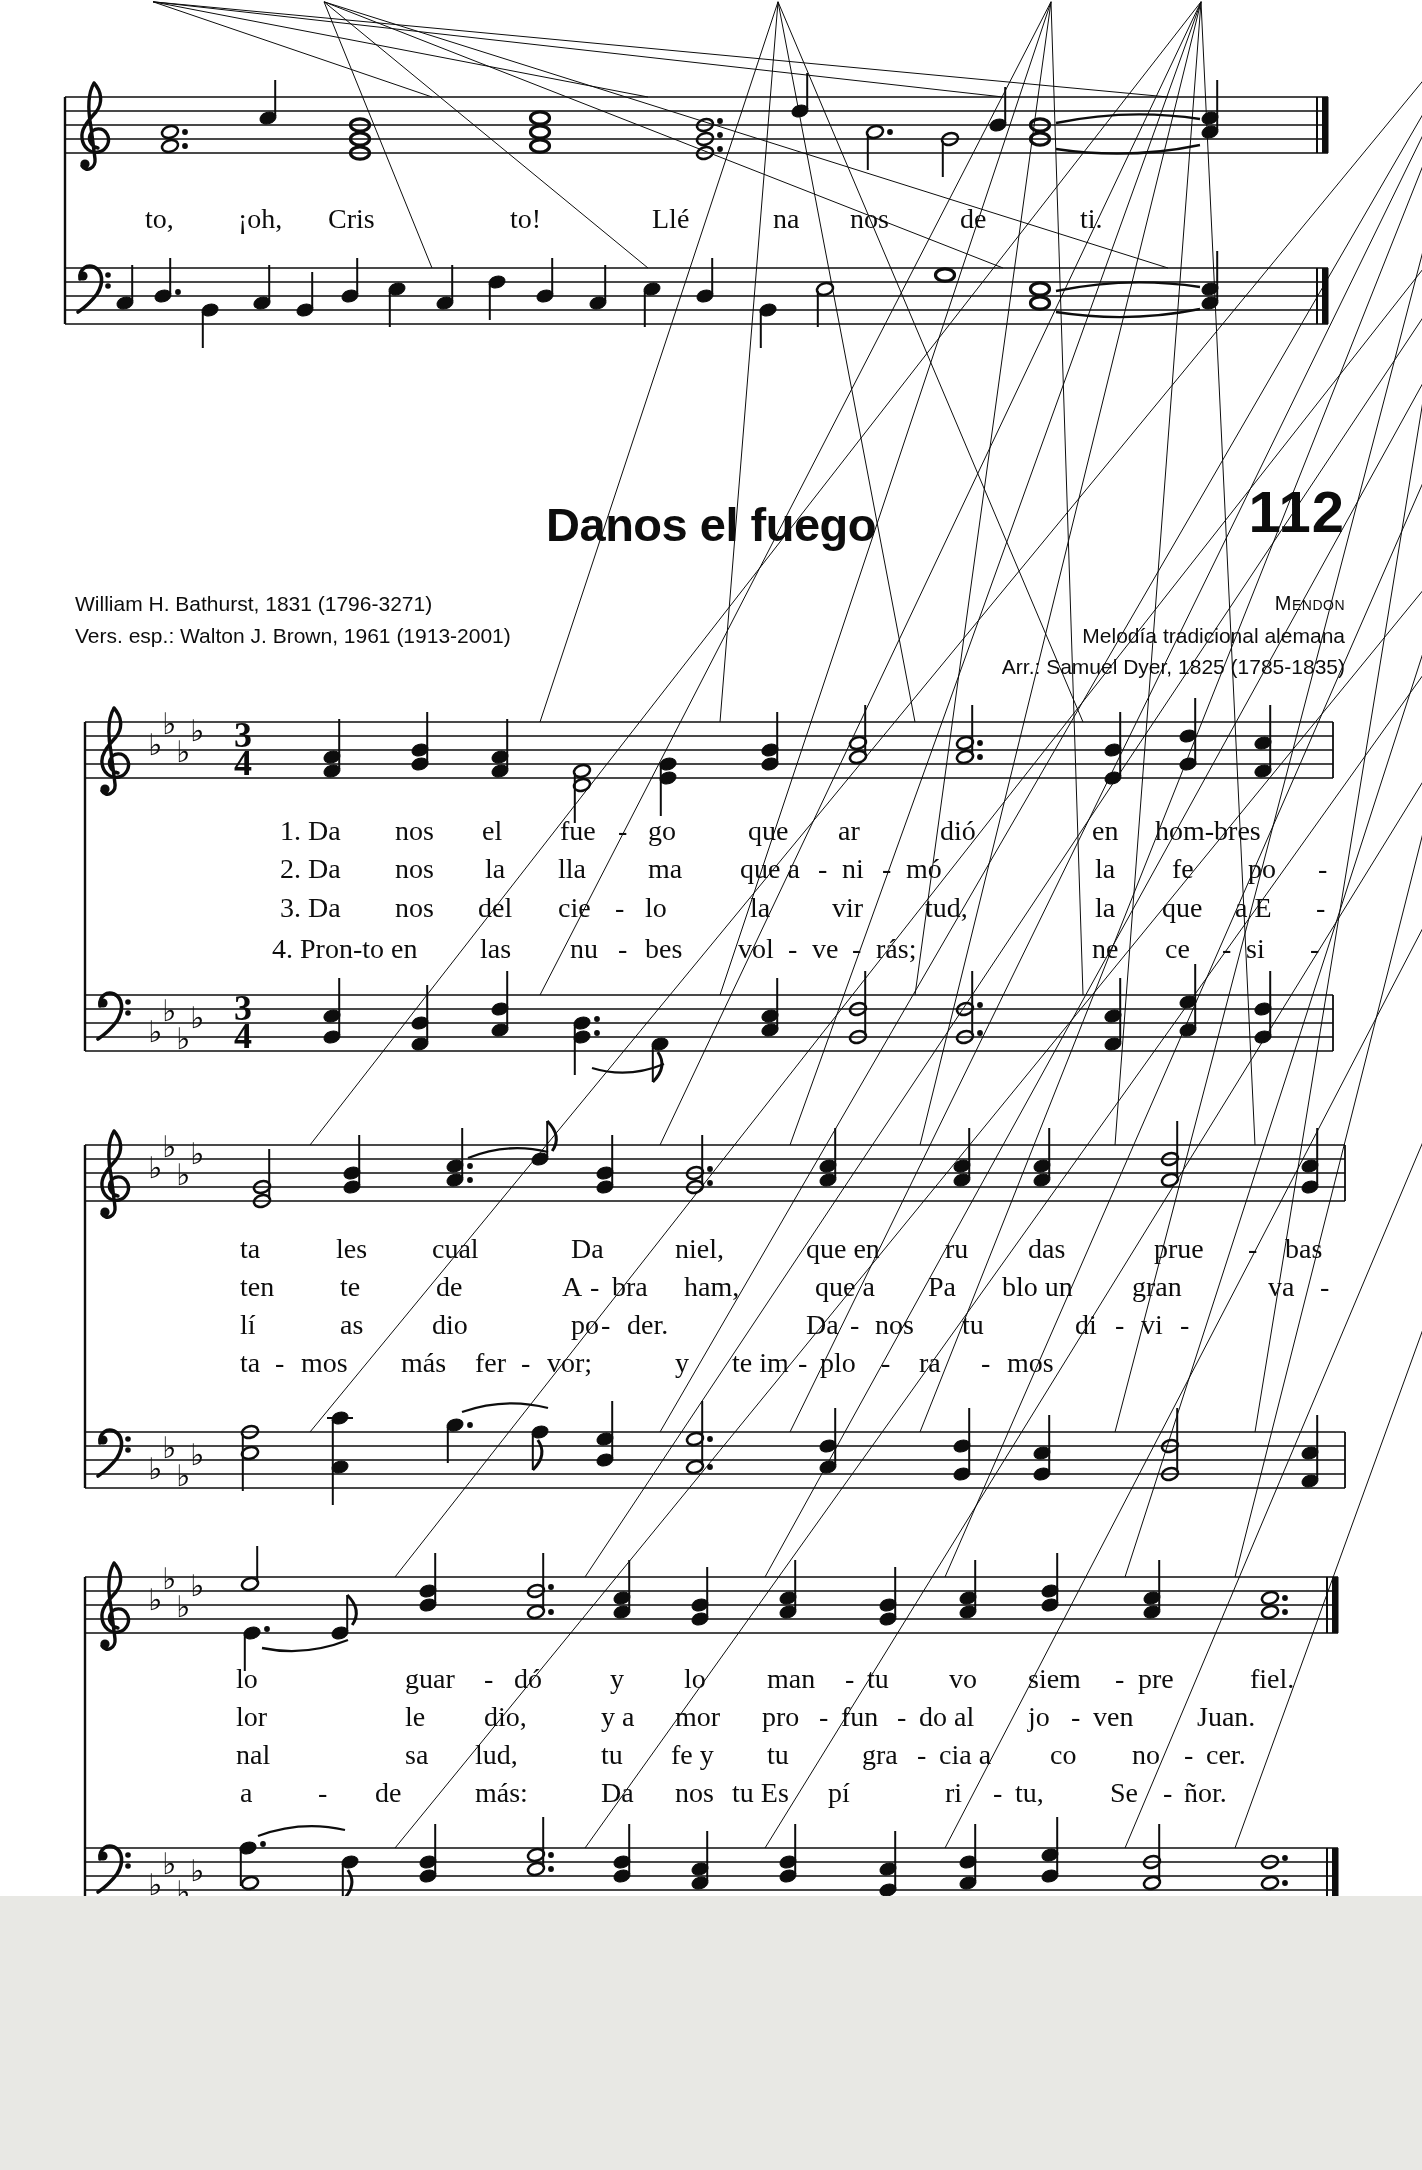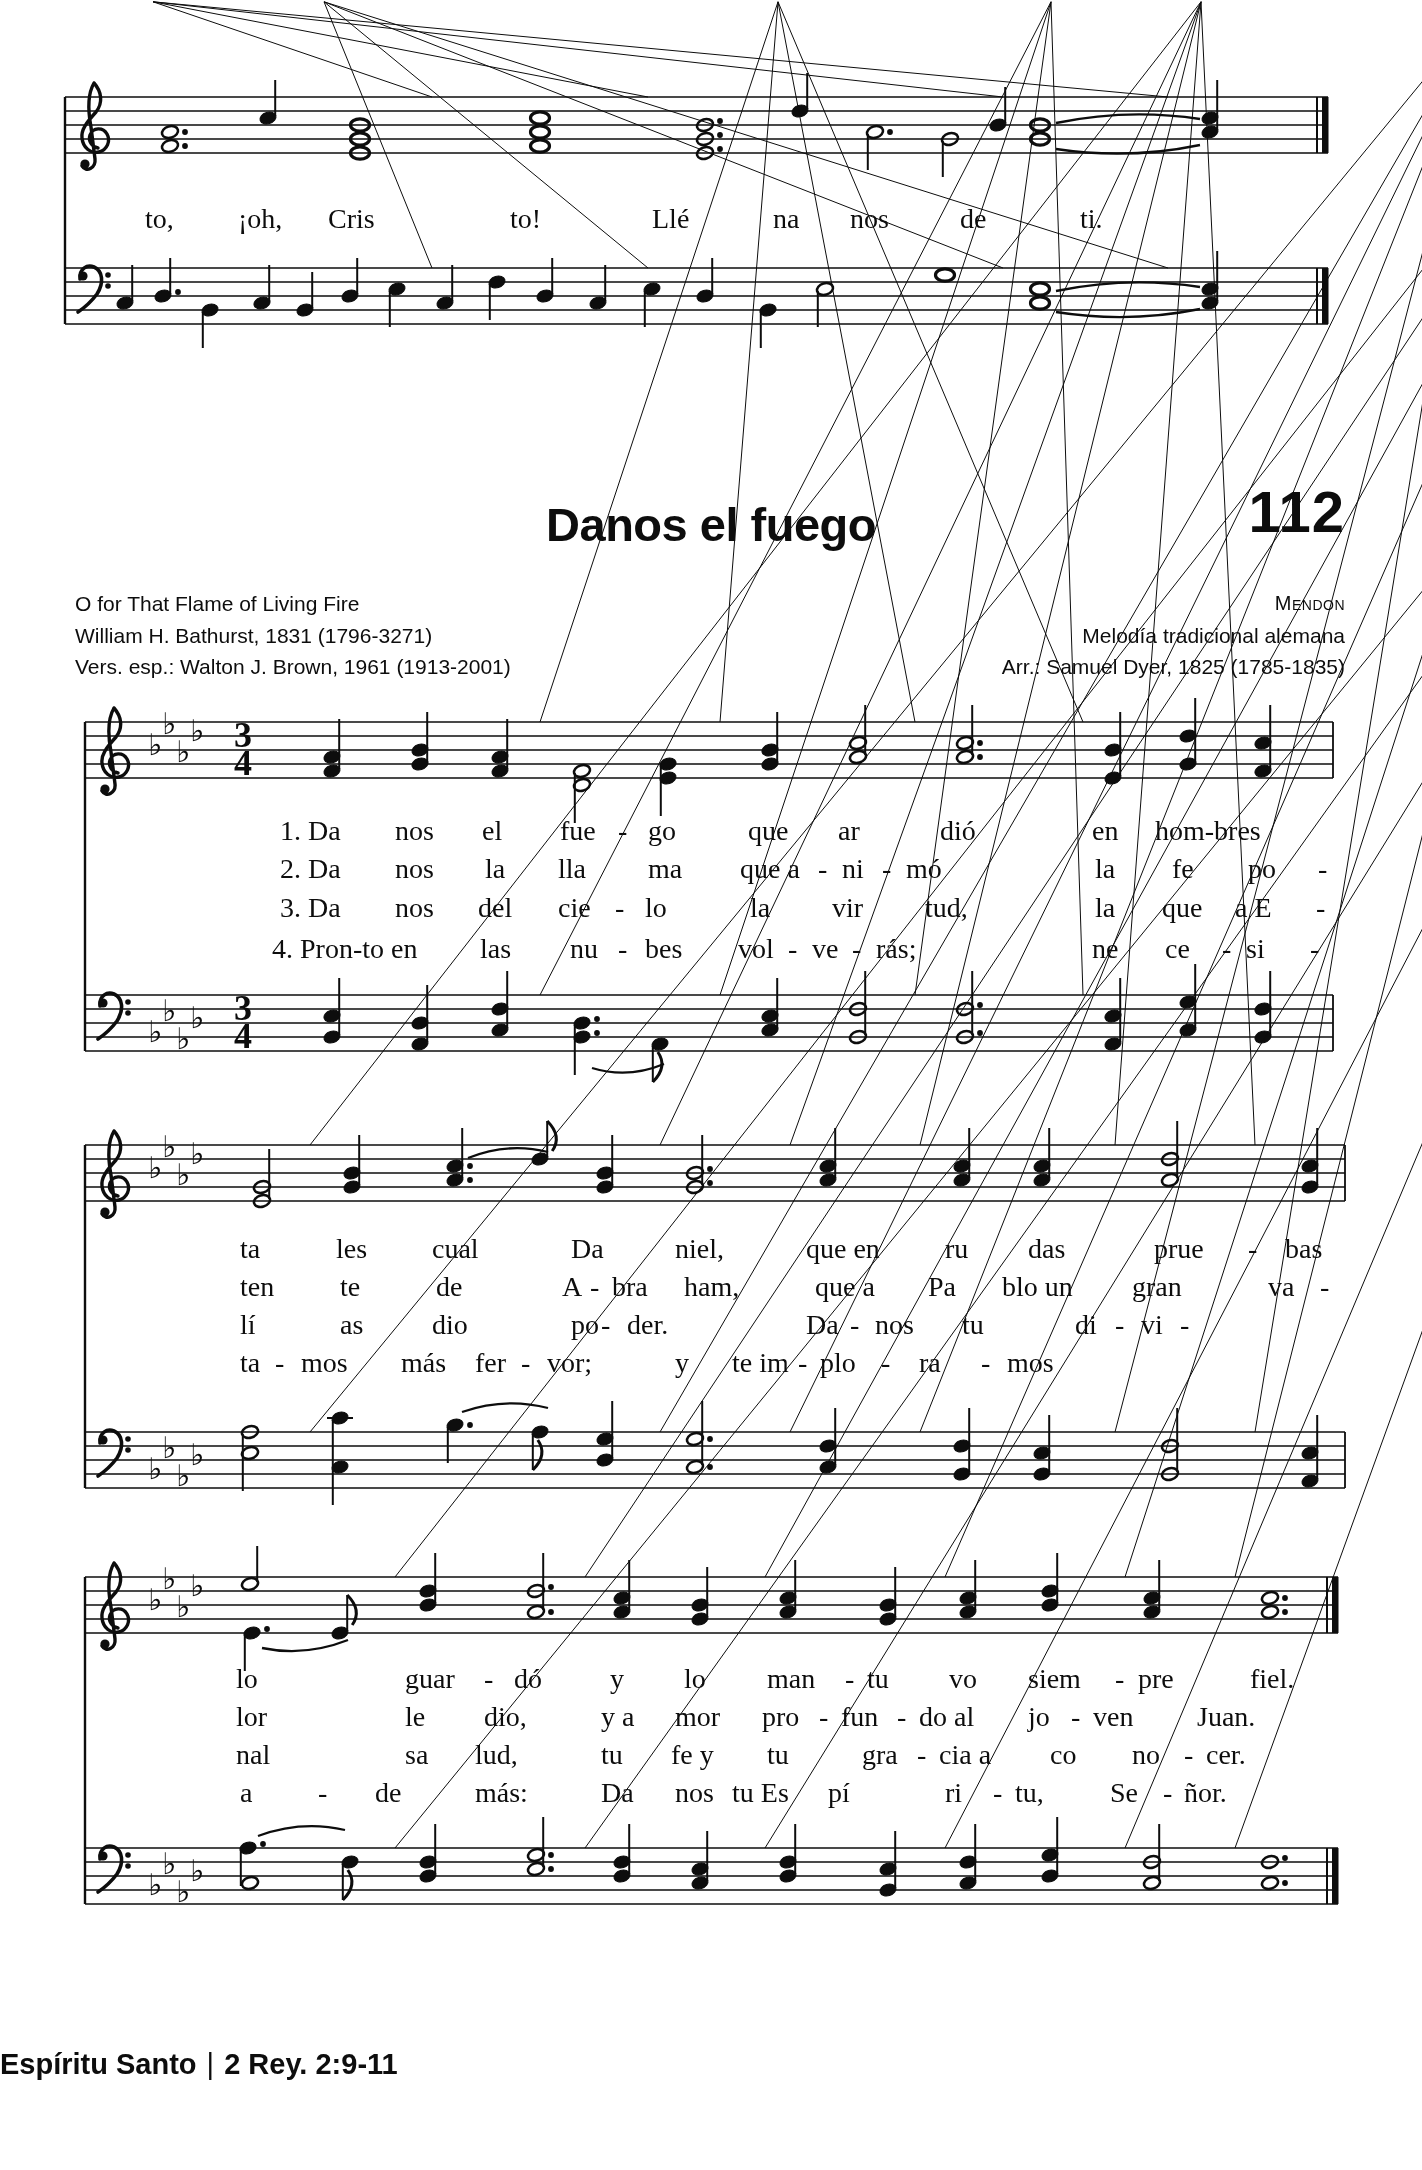--- a/index.html
+++ b/index.html
@@ -1,16 +1,16 @@
 <!DOCTYPE html>
 <html><head>
 <meta charset="utf-8">
 <style>
   html,body{margin:0;padding:0;background:#e8e8e4;}
-  .page{position:relative;width:1422px;height:2170px;background:#ffffff;overflow:hidden;
+  .page{position:relative;width:1422px;height:1896px;background:#ffffff;overflow:hidden;
         font-family:"Liberation Sans",sans-serif;color:#0d0d0d;}
   svg.sheet{position:absolute;left:0;top:0;}
   .hymn-title{position:absolute;left:0;top:497px;width:100%;text-align:center;
       font-size:47px;font-weight:bold;letter-spacing:-0.5px;}
   .hymn-number{position:absolute;top:478px;right:77px;font-size:58px;font-weight:bold;letter-spacing:1px;}
   .attr-left{position:absolute;left:75px;top:588px;font-size:21px;line-height:31.5px;}
   .attr-right{position:absolute;right:77px;top:588px;font-size:21px;line-height:31.5px;text-align:right;}
   .tune-name{font-variant:small-caps;font-size:20px;letter-spacing:0.5px;}
   .footer{position:absolute;left:0;top:2048px;width:100%;
       font-size:29px;font-weight:bold;}
@@ -729,21 +729,20 @@
       <line x1="765" y1="1848" x2="1904" y2="1.8" stroke="#0d0d0d" stroke-width="[object SVGGElement]"></line>
       <line x1="945" y1="1848" x2="1904" y2="1.8" stroke="#0d0d0d" stroke-width="[object SVGGElement]"></line>
       <line x1="1125" y1="1848" x2="1904" y2="1.8" stroke="#0d0d0d" stroke-width="[object SVGGElement]"></line>
       <line x1="1235" y1="1848" x2="1904" y2="1.8" stroke="#0d0d0d" stroke-width="[object SVGGElement]"></line>
     </svg>
 
   <div class="hymn-title">Danos el fuego</div>
   <div class="hymn-number">112</div>
 
   <div class="attr-left">
-    <div>O for That Flame of Living Fire</div>
     <div>William H. Bathurst, 1831 (1796-3271)</div>
     <div>Vers. esp.: Walton J. Brown, 1961 (1913-2001)</div>
   </div>
 
   <div class="attr-right">
     <div class="tune-name">Mendon</div>
     <div>Melodía tradicional alemana</div>
     <div>Arr.: Samuel Dyer, 1825 (1785-1835)</div>
   </div>
 

